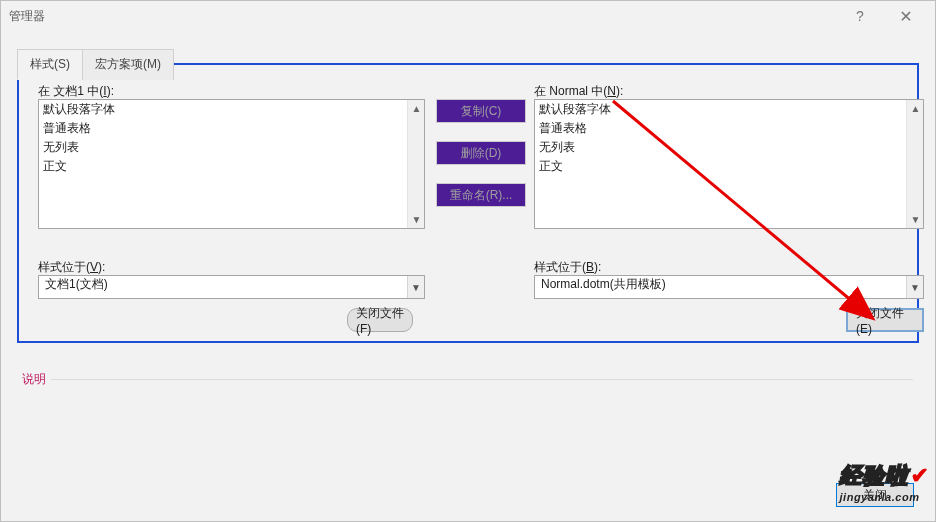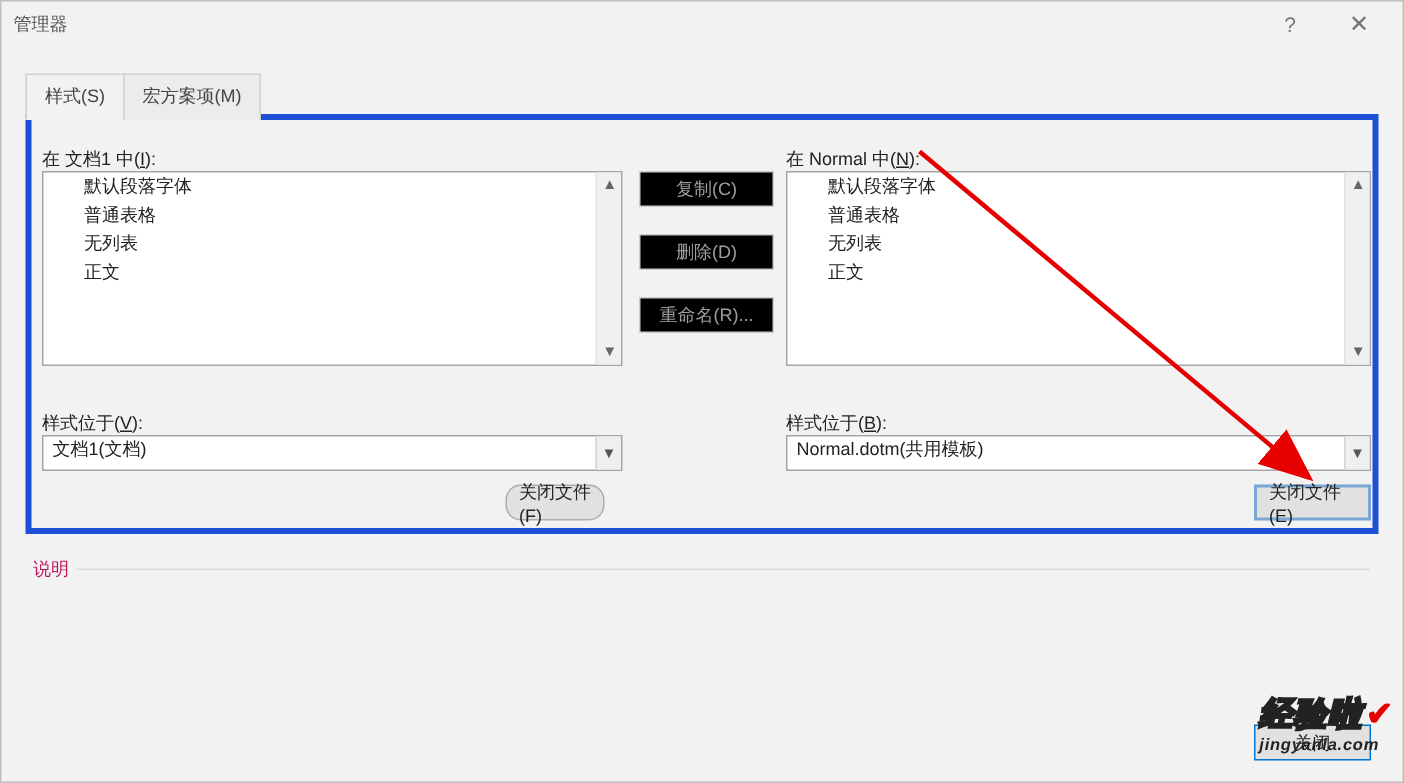--- a/index.html
+++ b/index.html
@@ -10,47 +10,48 @@
   }
   .titlebar { height: 30px; display: flex; align-items: center; padding: 12px 6px; color: #555; font-size: 12px; }
   .title-text { flex: 1; padding-left: 2px; }
   .title-buttons { display: flex; gap: 0; }
   .title-btn { width: 46px; height: 30px; display: flex; align-items: center; justify-content: center; color: #777; font-size: 14px; }
   .close-btn { font-size: 16px; }
   .tabs { position: absolute; left: 16px; top: 48px; display: flex; font-size: 12px; z-index: 2; }
   .tab { padding: 6px 12px; border: 1px solid #d0d0d0; border-bottom: none; background: #ececec; color: #444; margin-right: -1px; }
   .tab.active { background: #f2f2f2; border-bottom: 1px solid #f2f2f2; }
   .tab-panel {
-    position: absolute; left: 16px; right: 16px; top: 75px; height: 280px;
-    border: 4px solid #1d4ed8;
+    position: absolute; left: 16px; right: 16px; top: 62px; height: 280px;
+    border: 2px solid #1d4ed8;
+    padding-left: 12px;
   }
   .panel-content { position: relative; width: 100%; height: 100%; }
   
   .lbl { position: absolute; font-size: 12px; color: #222; }
   .lbl u { text-decoration: underline; }
   .listbox {
     position: absolute; border: 1px solid #a5a5a5; background: #fff; display: flex;
   }
   .listbox .items { flex: 1; overflow: hidden; font-size: 12px; color: #222; }
-  .listbox .item { padding: 1px 4px 2px 4px; line-height: 16px; margin-left: 23px; }
+  .listbox .item { padding: 1px 4px 2px 4px; line-height: 16px; }
   .scrollbar { width: 17px; background: #f0f0f0; border-left: 1px solid #e4e4e4; position: relative; }
   .scroll-arrow { position: absolute; left: 0; width: 17px; height: 17px; display: flex; align-items: center; justify-content: center; color: #666; font-size: 10px; }
   .scroll-arrow.up { top: 0; }
   .scroll-arrow.down { bottom: 0; }
   .combo {
     position: absolute; border: 1px solid #a5a5a5; background: #fff; display: flex; font-size: 12px;
     height: 24px;
   }
   .combo .value { flex: 1; padding: 0 6px; color: #222; }
   .combo .dd { width: 17px; height: 100%; border-left: 1px solid #d4d4d4; display: flex; align-items: center; justify-content: center; background: #efefef; color: #555; font-size: 10px; }
   .btn {
     position: absolute; border: 1px solid #adadad; background: #e1e1e1; font-size: 12px; color: #222;
     display: flex; align-items: center; justify-content: center; padding: 0 8px; height: 24px;
   }
-  .btn.disabled { background: #000000; color: #9e9e9e; border-color: #cccccc; }
+  .btn.disabled { background: #4c1d95; color: #9e9e9e; border-color: #cccccc; }
   
   .mid-btn { width: 90px; left: 405px; }
   
   .lbl-in-left { left: 7px; top: 18px; }
   .list-left { left: 7px; top: 34px; width: 387px; height: 130px; }
   .lbl-loc-left { left: 7px; top: 194px; }
   .combo-left { left: 7px; top: 210px; width: 387px; }
   .btn-close-left { left: 316px; top: 243px; width: 66px; border-radius: 10px; }
 
   .lbl-in-right { left: 503px; top: 18px; }

